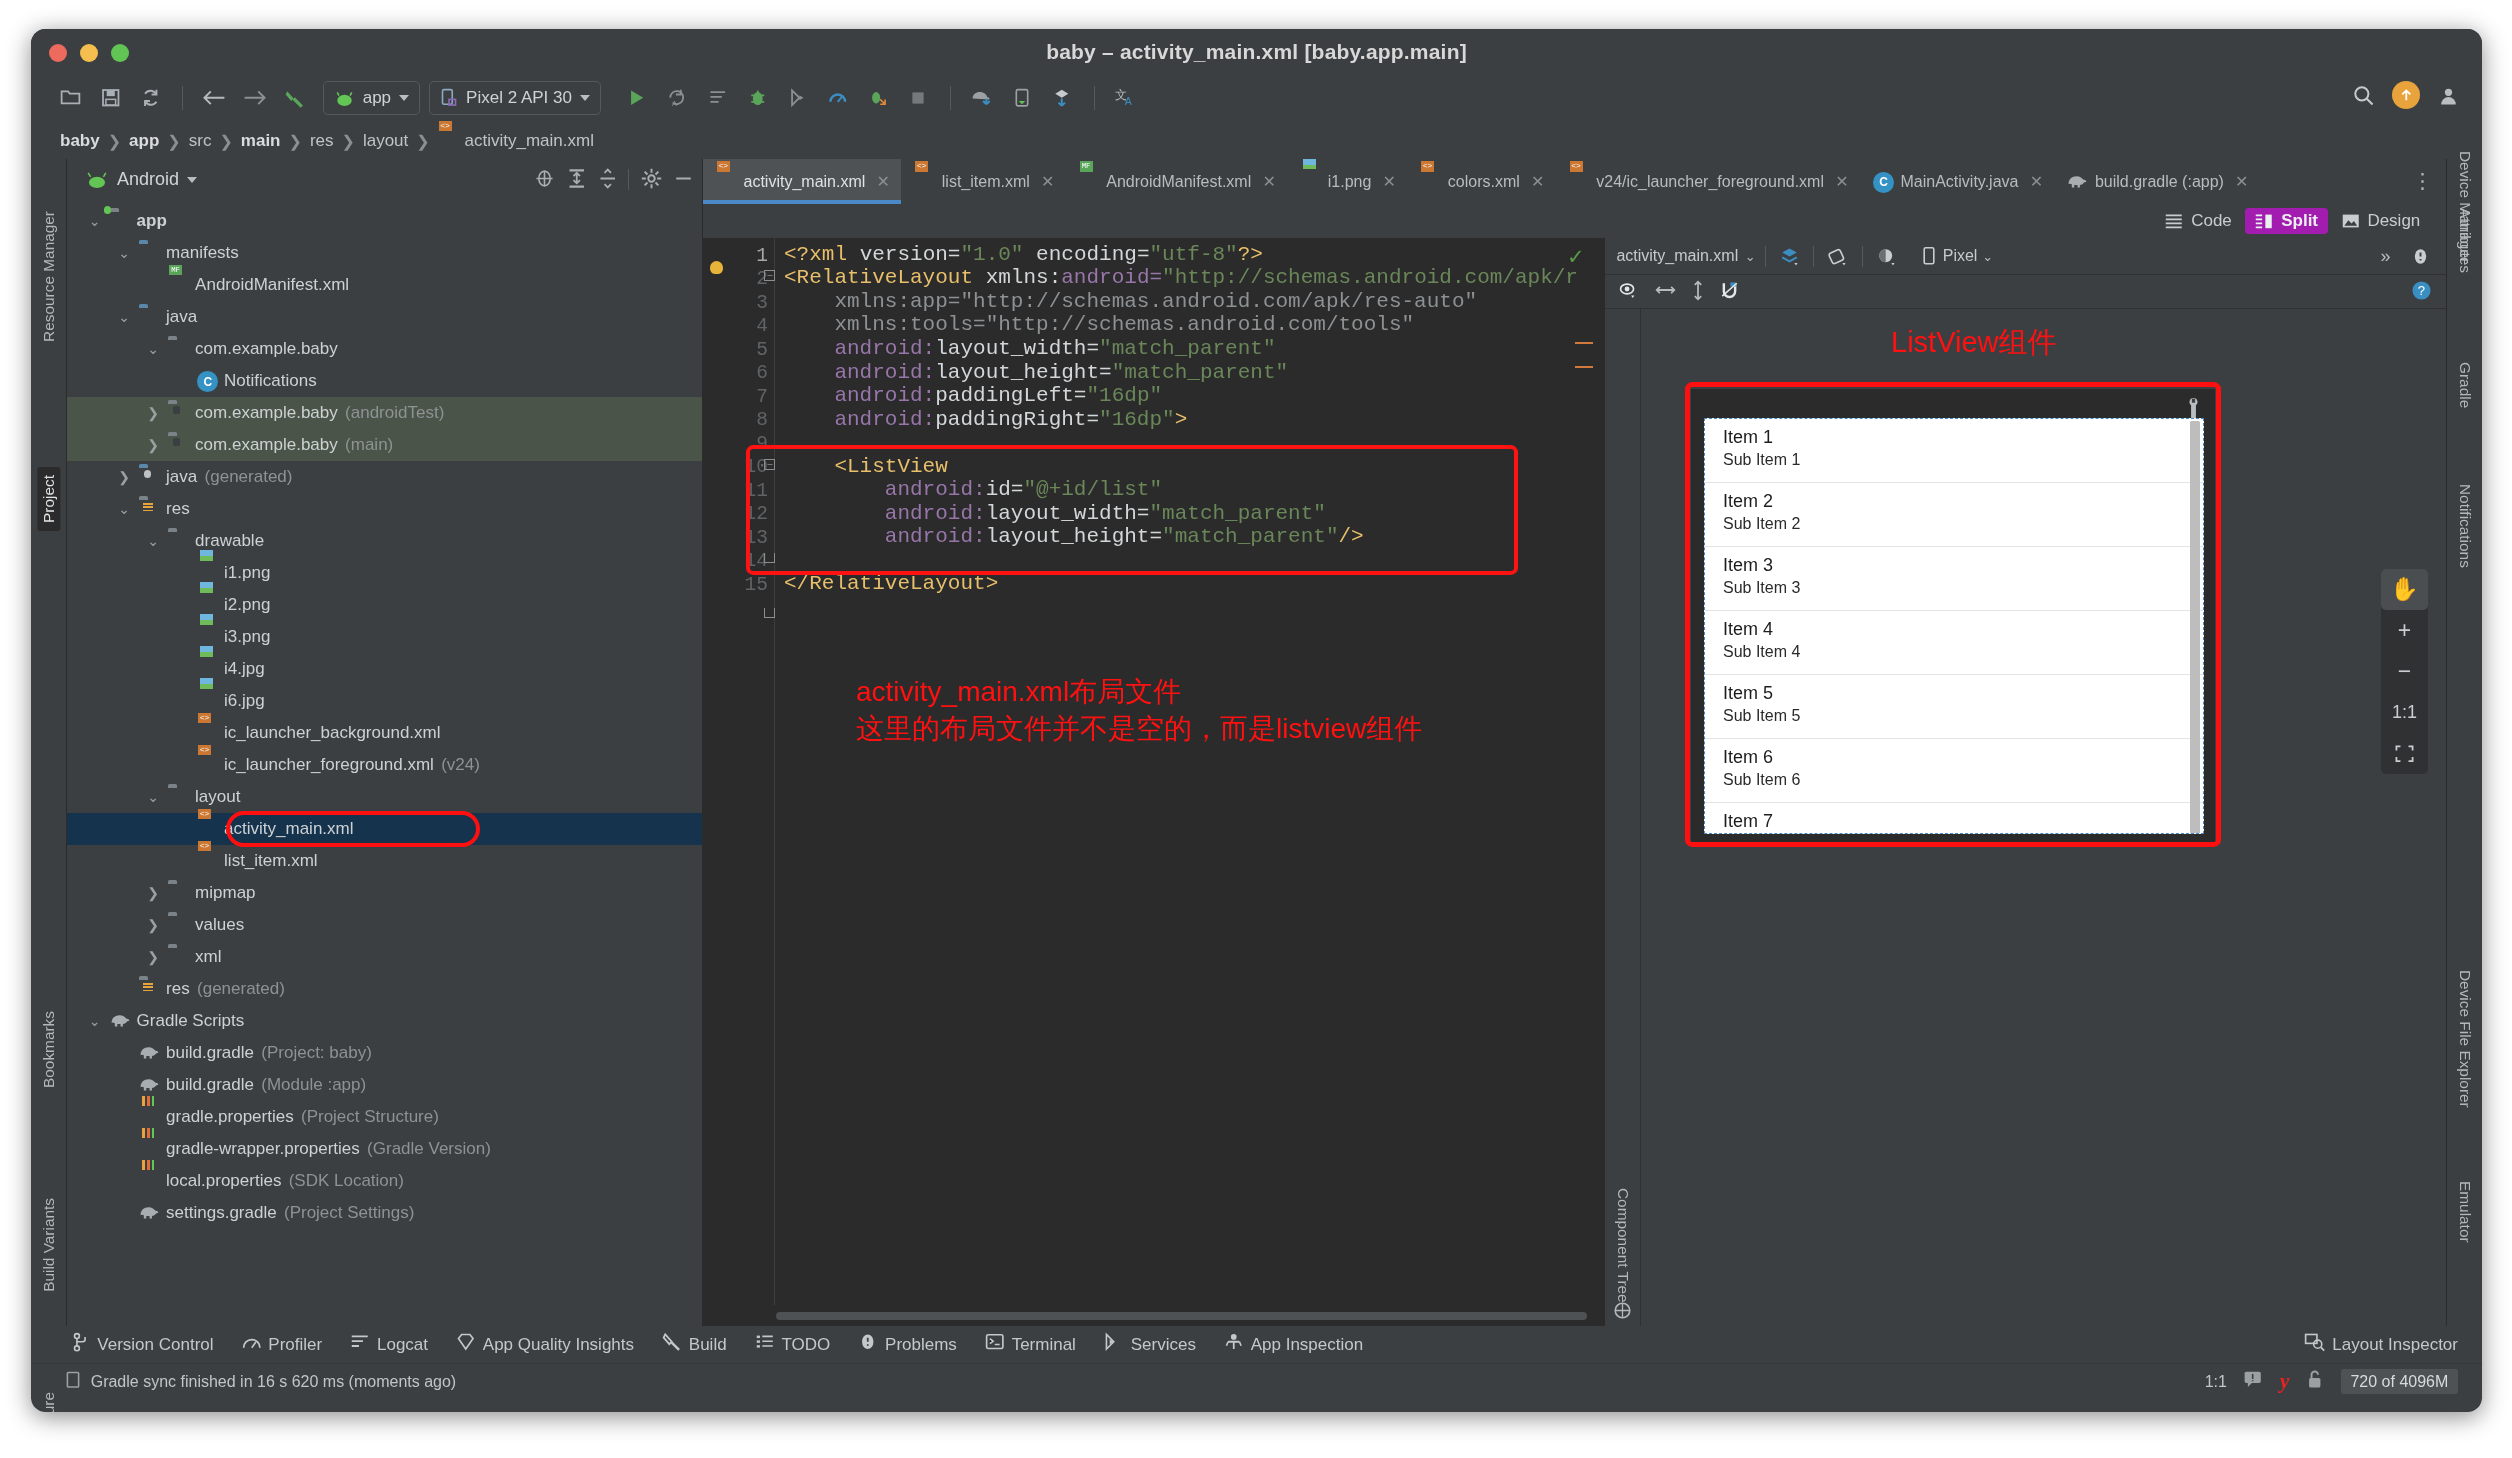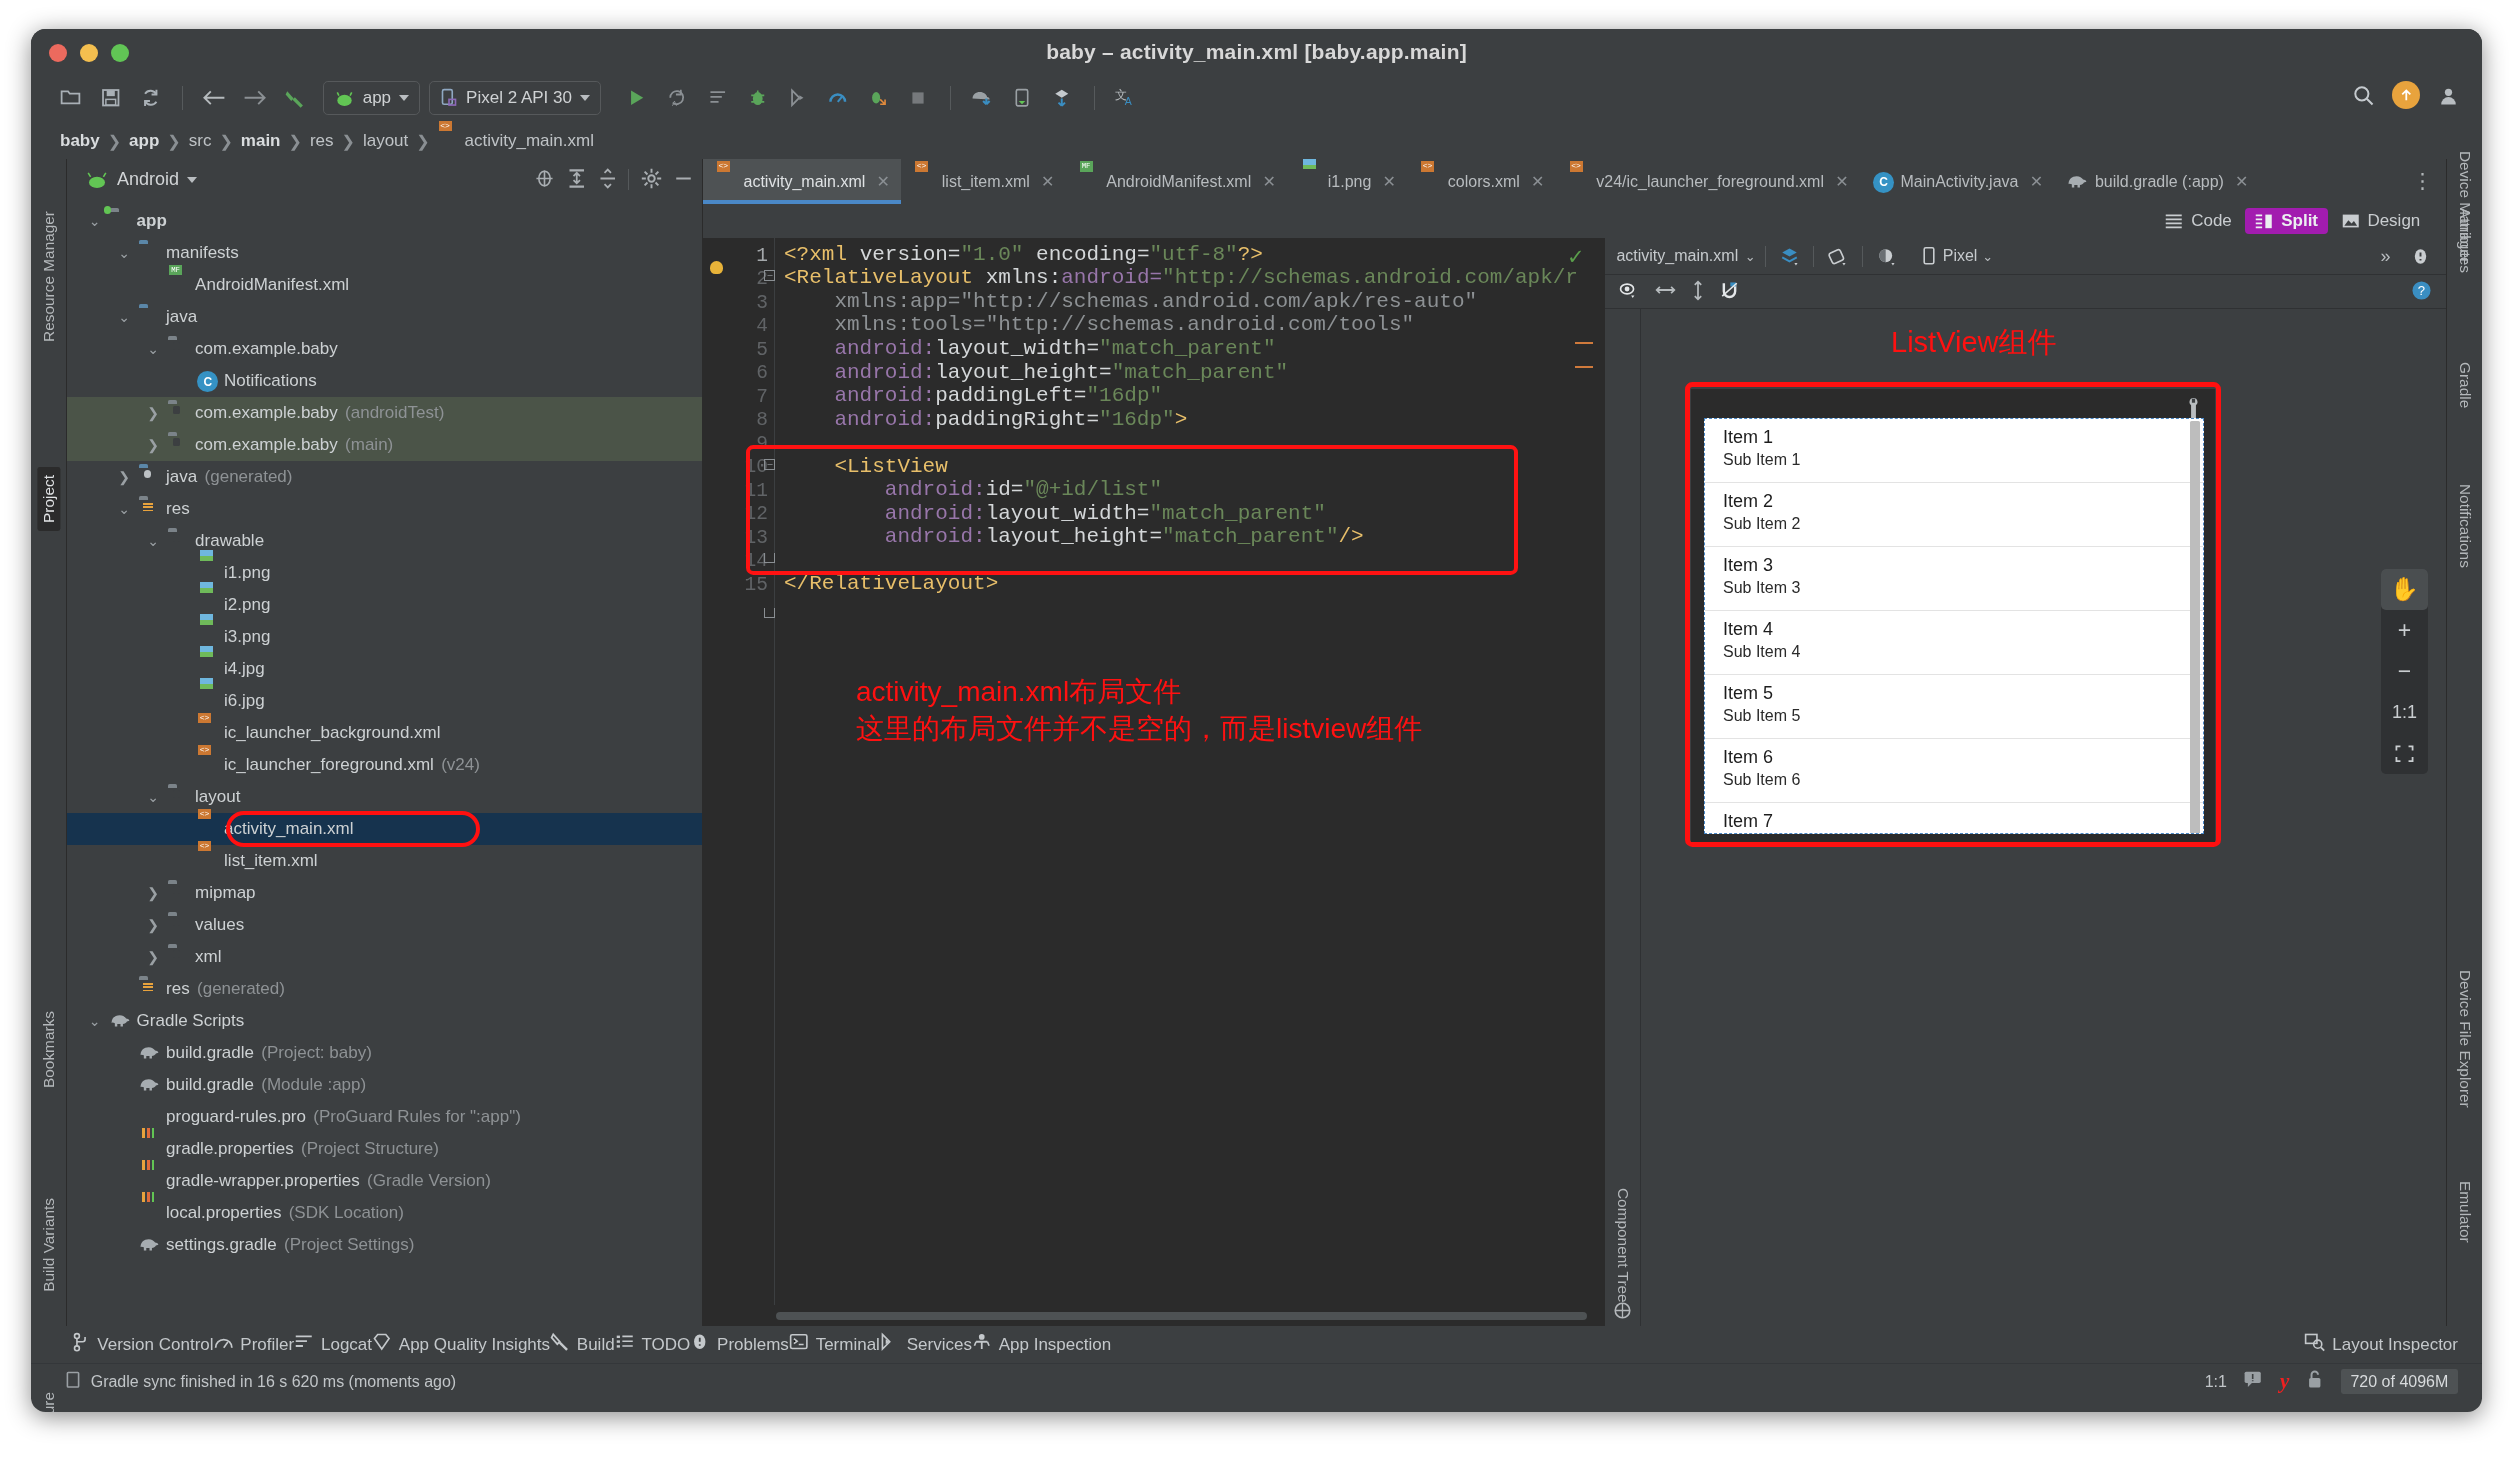--- a/index.html
+++ b/index.html
@@ -147,21 +147,21 @@
   .zoomctl div.on { background:#4a4e50; border-radius:4.9px;}
 
   .comptree { position:absolute; left:0; bottom:0; top:0; width:36px; background:#3c3f41; border-right:0.8px solid #2f3133;}
   .ct-lbl { position:absolute; left:50%; transform:translateX(-50%); writing-mode:vertical-rl; bottom:23px;
     color:#b4b8bb; font-size:15.4px; white-space:nowrap;}
 
   
   .rrail { width:36px; background:#3c3f41; border-left:0.8px solid #2b2b2b; position:relative;}
 
   
-  .bottombar { height:37px; background:#3c3f41; display:flex; align-items:center; padding-left:41px; color:#c4c8cb; font-size:17px;}
+  .bottombar { height:37px; background:#3c3f41; display:flex; align-items:center; padding-left:41px; gap:28px; color:#c4c8cb; font-size:17px;}
   .bb { display:flex; align-items:center; gap:7.3px; }
   .statusbar { height:36px; background:#3c3f41; display:flex; align-items:center; padding-left:34px; gap:9.7px; color:#c1c5c8; font-size:16px; border-top:0.8px solid #34373a;}
   .status-right { margin-left:auto; display:flex; align-items:center; gap:16px; padding-right:24px;}
   .mem { background:#4e5254; padding:3.2px 9.7px; border-radius:2.4px; color:#d8dbdd; }
   .ylogo { color:#f02020; font-size:21px; font-weight:bold; font-style:italic; font-family:"Liberation Serif",serif;}
 </style>
 </head>
 <body>
 
 <div id="app">
@@ -552,26 +552,20 @@
             <span class="lbl">build.gradle</span>
             <span class="muted"> (Project: baby)</span>
           </div>
           <div class="row" style="padding-left: 49px;">
             <span class="arrow none"></span>
             <span class="ic"><svg width="21" height="18" viewBox="0 0 26 22">
                 <path d="M2 14c0-5 4-9 10-9 4 0 6 2 8 4 1 0 4 1 4 3l-3 1c-1 2-3 3-5 3v3h-3v-3H9v3H6v-4c-2-1-4-1-4 0z" fill="#a7adb1"></path>
               </svg></span>
             <span class="lbl">build.gradle</span>
             <span class="muted"> (Module :app)</span>
-          </div>
-          <div class="row" style="padding-left: 49px;">
-            <span class="arrow none"></span>
-            <span class="ic"><span class="profile"></span></span>
-            <span class="lbl">proguard-rules.pro</span>
-            <span class="muted"> (ProGuard Rules for ":app")</span>
           </div>
           <div class="row" style="padding-left: 49px;">
             <span class="arrow none"></span>
             <span class="ic"><span class="propfile"></span></span>
             <span class="lbl">gradle.properties</span>
             <span class="muted"> (Project Structure)</span>
           </div>
           <div class="row" style="padding-left: 49px;">
             <span class="arrow none"></span>
             <span class="ic"><span class="propfile"></span></span>

